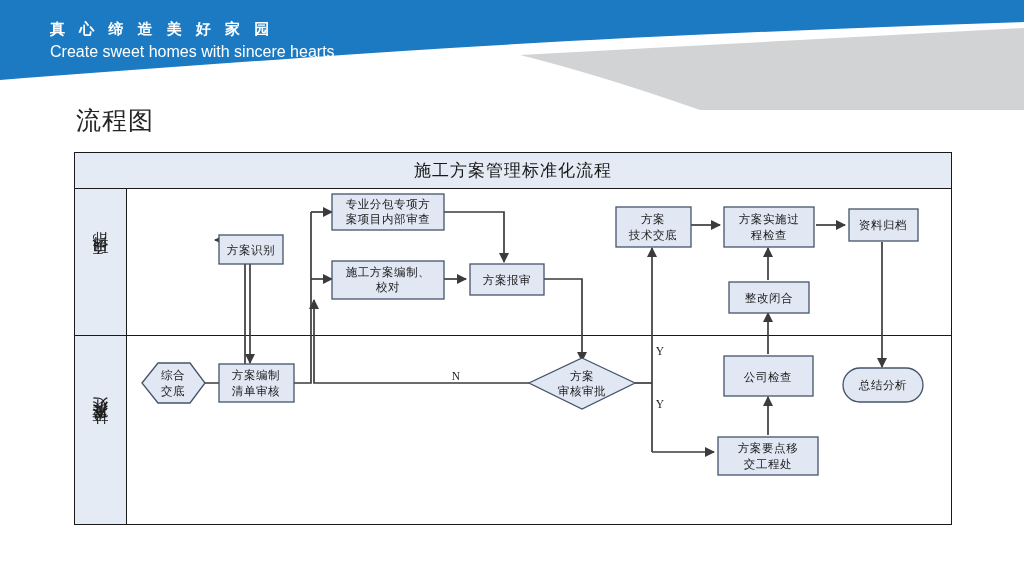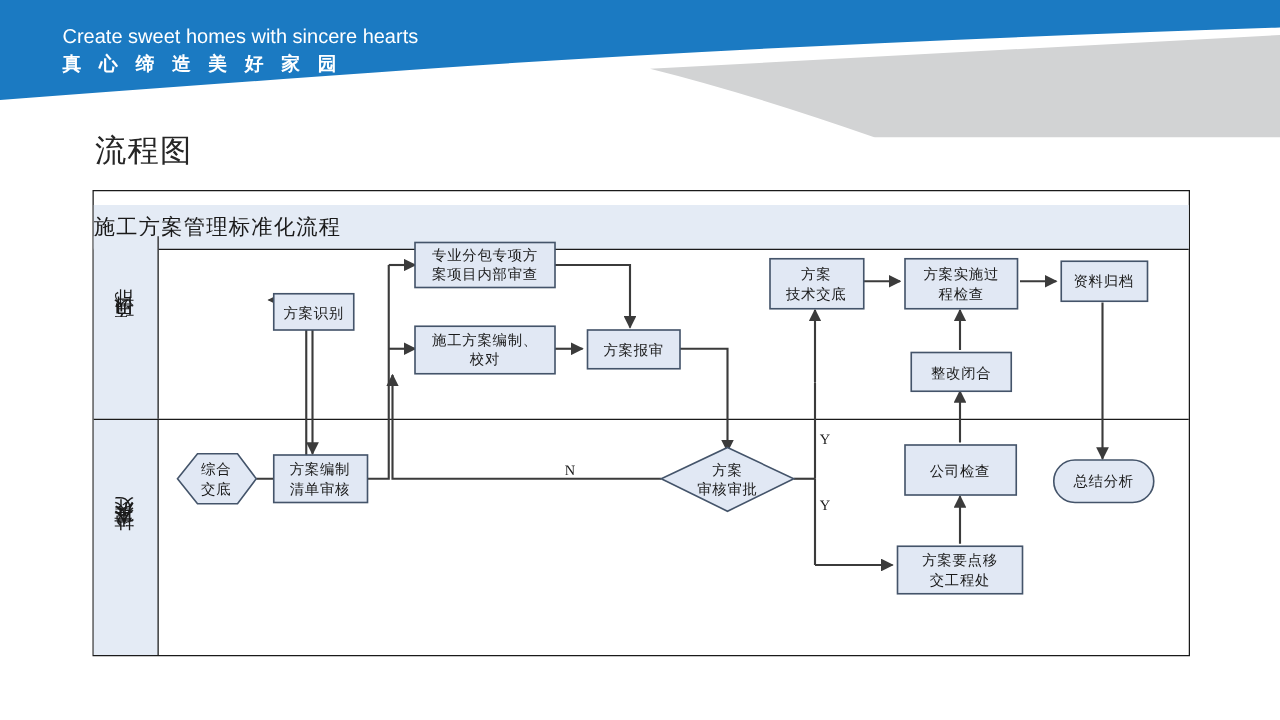--- a/index.html
+++ b/index.html
@@ -59,29 +59,29 @@
     left: 74px;
     top: 152px;
     width: 878px;
     height: 373px;
     border: 1.6px solid #1a1a1a;
     box-sizing: border-box;
     background: #ffffff;
   }
   #table-title-band {
     position: absolute;
-    left: 0; top: 11px;
+    left: 0; top: 0;
     width: 100%;
     height: 36px;
     background: #e4ebf5;
     border-bottom: 1.6px solid #1a1a1a;
     box-sizing: border-box;
     display: flex;
     align-items: center;
-    justify-content: flex-start;
+    justify-content: center;
   }
   #table-title-band .t {
     font-family: "Liberation Serif", "DejaVu Serif", serif;
     font-size: 17px;
     color: #1a1a1a;
     letter-spacing: 1px;
   }
   .lane-label {
     position: absolute;
     left: 0;
@@ -149,22 +149,22 @@
 </style>
 </head>
 <body>
 
 <svg id="header-banner" viewBox="0 0 1024 110" preserveAspectRatio="none">
   <path id="hdr-gray" d="M 520 55 L 1024 28 L 1024 110 L 700 110 Q 600 75 520 55 Z" fill="#d2d3d4"></path>
   <path id="hdr-blue" d="M 0 0 L 1024 0 L 1024 22 Q 600 36 300 58 Q 130 70 0 80 Z" fill="#1b7ac2"></path>
 </svg>
 
 <div id="header-text">
+  <div id="slogan-cn">真 心 缔 造 美 好 家 园</div>
   <div id="slogan-en">Create sweet homes with sincere hearts</div>
-  <div id="slogan-cn">真 心 缔 造 美 好 家 园</div>
 </div>
 
 <div id="page-title">流程图</div>
 
 <div id="flow-table">
   <div id="table-title-band">
     <span class="t">施工方案管理标准化流程</span>
   </div>
   <div class="lane-label" id="lane-label-top">
     <span class="vtext">项目部</span>

